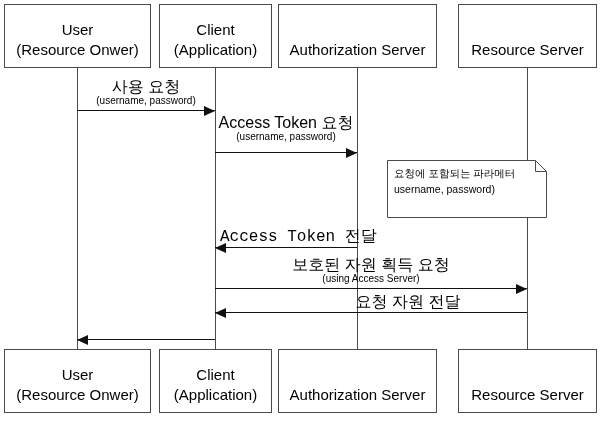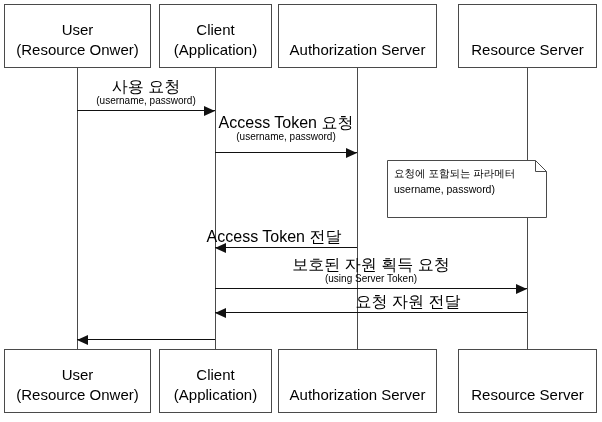--- a/index.html
+++ b/index.html
@@ -114,28 +114,28 @@
       <div class="l1">(username, password)</div>
     </div>
     <div class="msg-line" style="left: 215px; width: 142px; top: 152px;"></div>
     <div class="arrow-head right" style="left: 346px; top: 148px;"></div>
     <div class="msg-label" style="left: 215px; width: 142px; top: 104px; margin-top: 12px;">
       <div class="l0">Access Token 요청</div>
       <div class="l1">(username, password)</div>
     </div>
     <div class="msg-line" style="left: 215px; width: 142px; top: 247px;"></div>
     <div class="arrow-head left" style="left: 215px; top: 243px;"></div>
-    <div class="msg-label" style="left: 203px; width: 142px; top: 230px;">
+    <div class="msg-label" style="left: 220px; width: 142px; top: 230px; font-family: Liberation Mono, monospace;">
       <div class="l0">Access Token 전달</div>
     </div>
     <div class="msg-line" style="left: 215px; width: 312px; top: 288px;"></div>
     <div class="arrow-head right" style="left: 516px; top: 284px;"></div>
     <div class="msg-label" style="left: 215px; width: 312px; top: 258px;">
       <div class="l0">보호된 자원 획득 요청</div>
-      <div class="l1">(using Server Token)</div>
+      <div class="l1">(using Access Server)</div>
     </div>
     <div class="msg-line" style="left: 215px; width: 312px; top: 312px;"></div>
     <div class="arrow-head left" style="left: 215px; top: 308px;"></div>
     <div class="msg-label" style="left: 215px; width: 312px; top: 295px; margin-left: 37px;">
       <div class="l0">요청 자원 전달</div>
     </div>
     <div class="msg-line" style="left: 77px; width: 138px; top: 339px;"></div>
     <div class="arrow-head left" style="left: 77px; top: 335px;"></div>
     <div class="note" style="left: 363px; top: 160px; width: 160px; height: 58px;">
       <svg width="160" height="58" viewBox="0 0 160 58">

